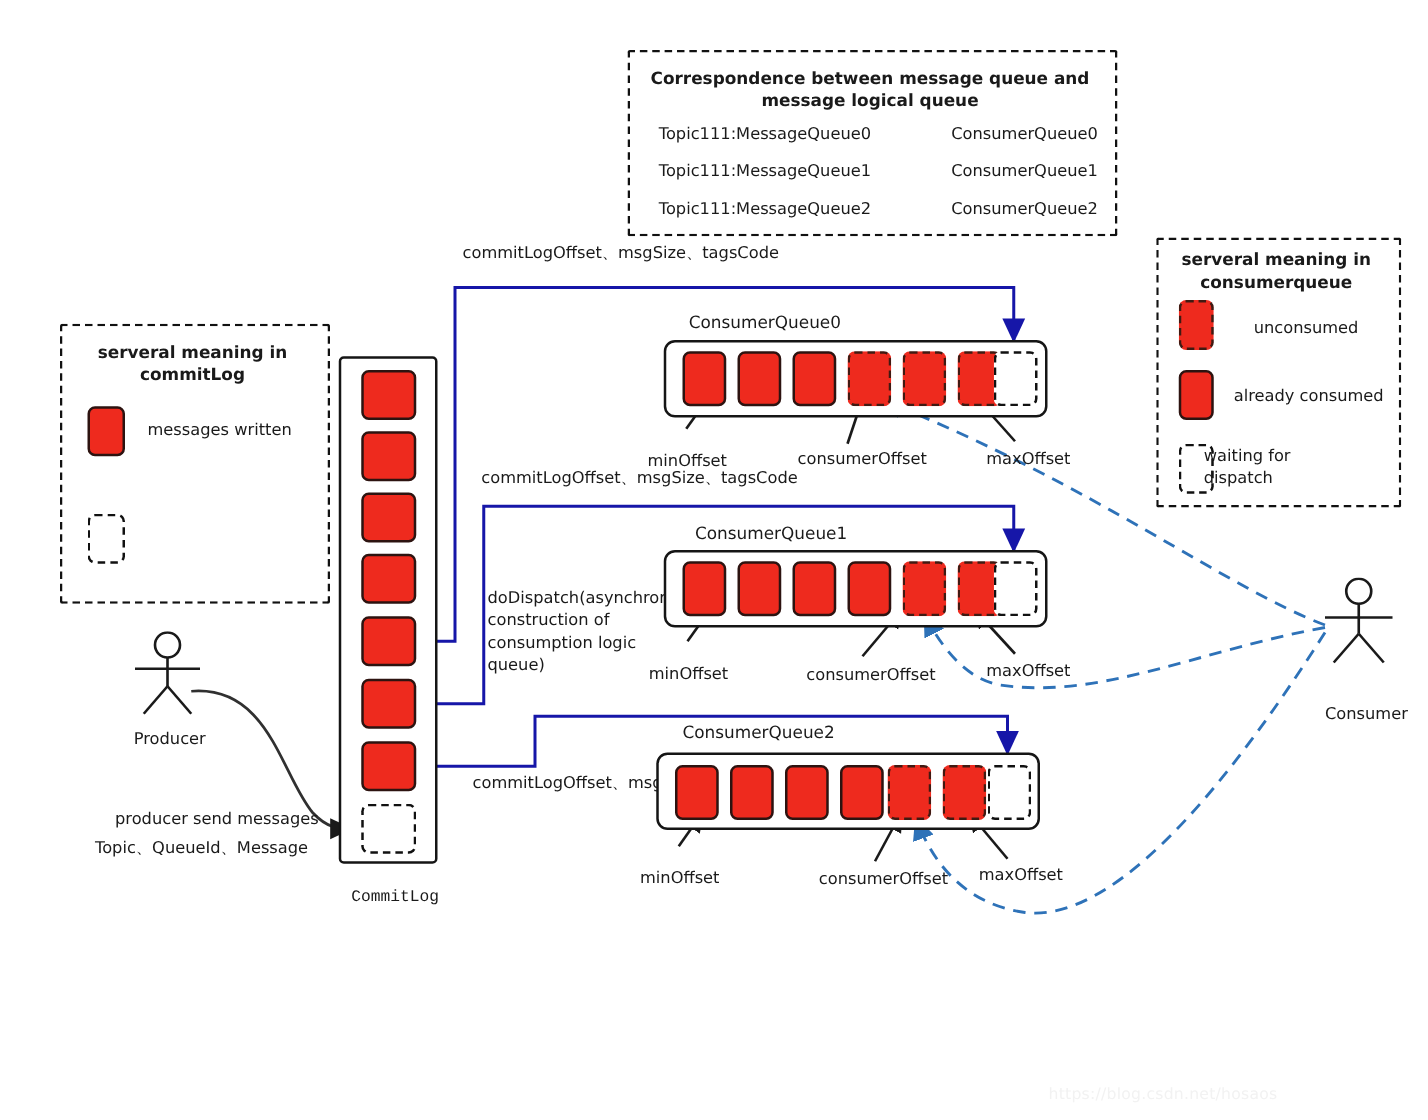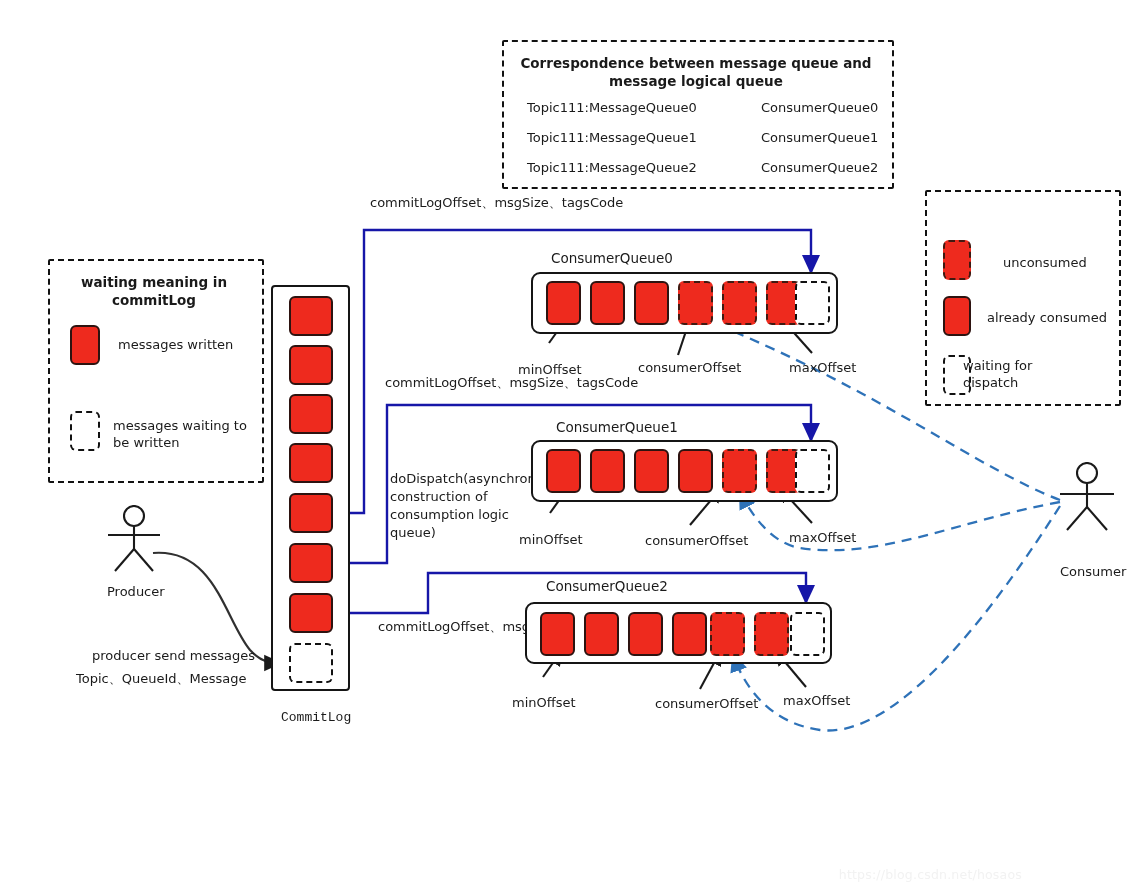--- a/index.html
+++ b/index.html
@@ -91,27 +91,27 @@
   <div class="dashbox" style="left:502px;top:40px;width:388px;height:145px;"></div>
   <div class="boxtitle" style="left:520px;top:55px;width:352px;">Correspondence between message queue and message logical queue</div>
   <div class="txt" style="left:527px;top:100px;">Topic111:MessageQueue0</div>
   <div class="txt" style="left:761px;top:100px;">ConsumerQueue0</div>
   <div class="txt" style="left:527px;top:130px;">Topic111:MessageQueue1</div>
   <div class="txt" style="left:761px;top:130px;">ConsumerQueue1</div>
   <div class="txt" style="left:527px;top:160px;">Topic111:MessageQueue2</div>
   <div class="txt" style="left:761px;top:160px;">ConsumerQueue2</div>
 
   <div class="dashbox" style="left:48px;top:259px;width:212px;height:220px;"></div>
-  <div class="boxtitle" style="left:62px;top:274px;width:184px;">waiting meaning in commitLog</div>
+  <div class="boxtitle" style="left:62px;top:274px;width:184px;">serveral meaning in commitLog</div>
   <div class="cell written" style="left:70px;top:325px;width:30px;height:40px;"></div>
   <div class="txt c" style="left:118px;top:337px;width:130px;">messages written</div>
   <div class="cell waiting" style="left:70px;top:411px;width:30px;height:40px;"></div>
-  <div class="txt c" style="left:113px;top:418px;width:135px;">messages waiting to be written</div>
 
   <div class="dashbox" style="left:925px;top:190px;width:192px;height:212px;"></div>
+  <div class="boxtitle" style="left:936px;top:200px;width:170px;">serveral meaning in consumerqueue</div>
   <div class="cell unconsumed" style="left:943px;top:240px;width:28px;height:40px;"></div>
   <div class="txt" style="left:1003px;top:255px;">unconsumed</div>
   <div class="cell consumed" style="left:943px;top:296px;width:28px;height:40px;"></div>
   <div class="txt" style="left:987px;top:310px;">already consumed</div>
   <div class="cell waiting" style="left:943px;top:355px;width:28px;height:40px;"></div>
   <div class="txt c" style="left:963px;top:358px;width:96px;">waiting for dispatch</div>
 
   <div class="commitbox" style="left:271px;top:285px;width:79px;height:406px;"></div>
   <div class="cell written" style="left:289px;top:296px;width:44px;height:40px;"></div>
   <div class="cell written" style="left:289px;top:345px;width:44px;height:40px;"></div>

